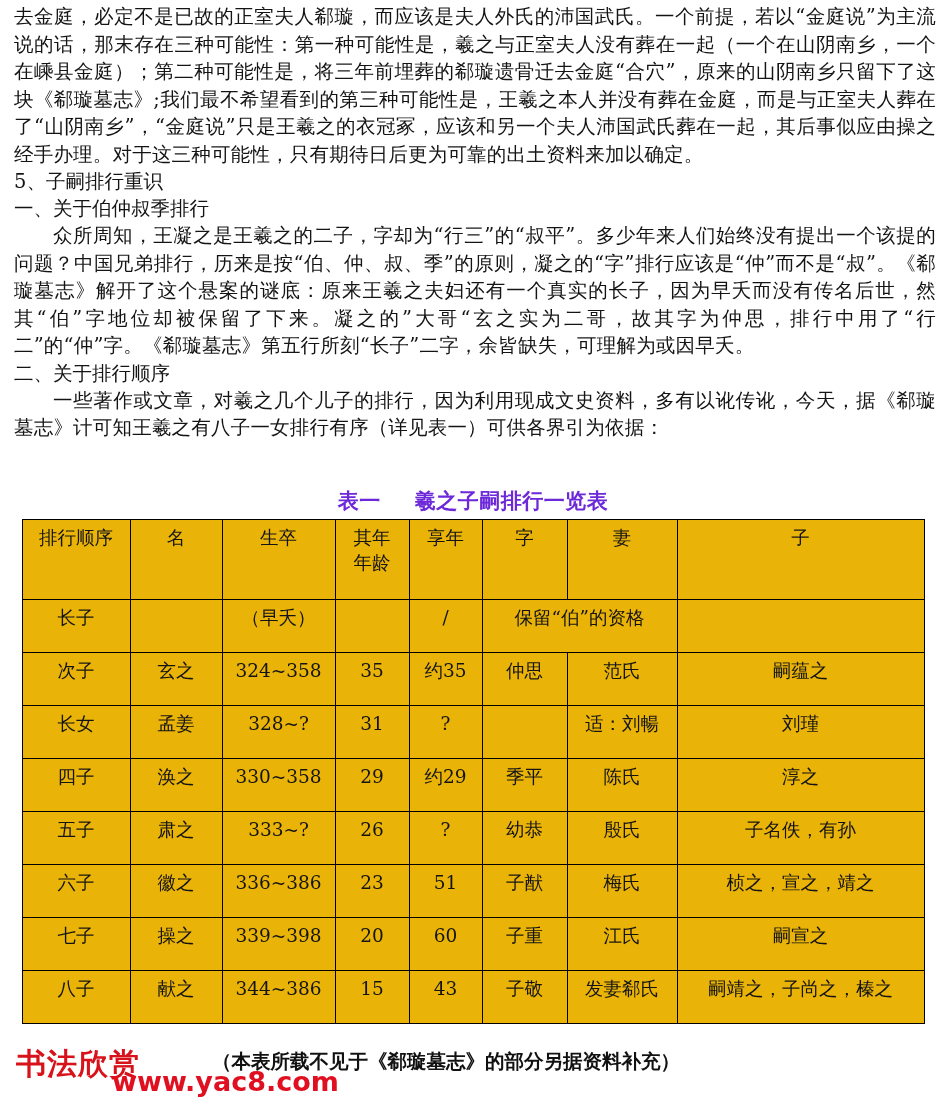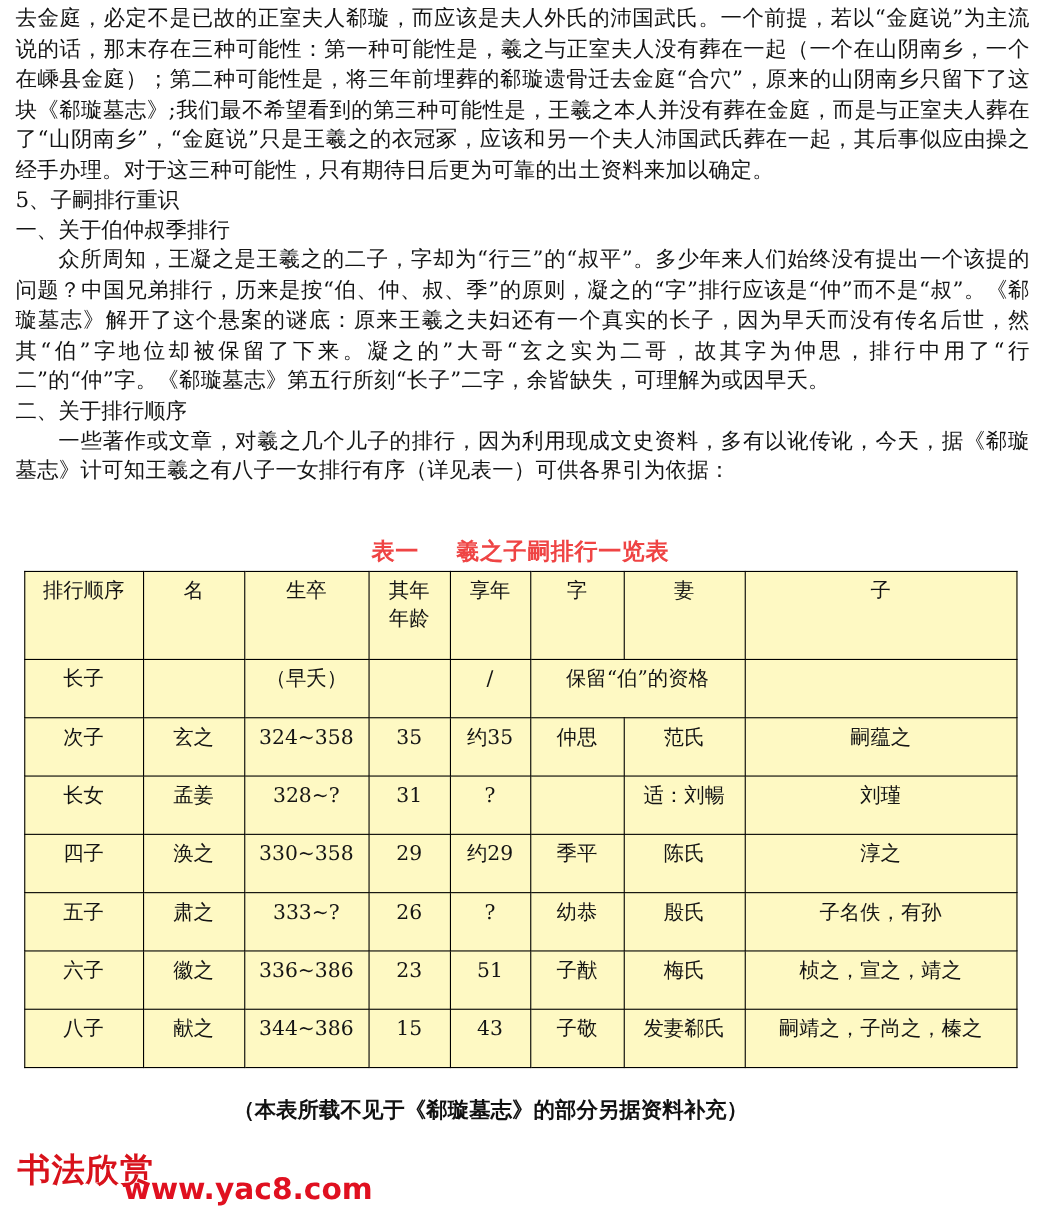--- a/index.html
+++ b/index.html
@@ -48,30 +48,30 @@
 
   
   .table-caption {
     text-align: center;
     font-size: 21px;
     font-weight: bold;
     line-height: 26px;
     margin: 0;
     padding: 0 0 5px 0;
     letter-spacing: 0.5px;
-    color: #ef4444;
+    color: #6d28d9;
   }
   .table-caption .cap-gap { display: inline-block; width: 34px; }
 
   table.lineage {
     border-collapse: collapse;
     width: 902px;
     margin: 0 auto;
     table-layout: fixed;
-    background: #fef9c3;
+    background: #eab308;
   }
   table.lineage td, table.lineage th {
     border: 1px solid #000;
     text-align: center;
     vertical-align: top;
     font-size: 18.5px;
     line-height: 25px;
     font-weight: normal;
     padding: 5px 3px 22px 3px;
     color: #141414;
@@ -243,20 +243,30 @@
         <td>六子</td>
         <td>徽之</td>
         <td>336~386</td>
         <td>23</td>
         <td>51</td>
         <td>子猷</td>
         <td>梅氏</td>
         <td>桢之，宣之，靖之</td>
       </tr>
 
+      <tr>
+        <td>七子</td>
+        <td>操之</td>
+        <td>339~398</td>
+        <td>20</td>
+        <td>60</td>
+        <td>子重</td>
+        <td>江氏</td>
+        <td>嗣宣之</td>
+      </tr>
 
       <tr>
         <td>八子</td>
         <td>献之</td>
         <td>344~386</td>
         <td>15</td>
         <td>43</td>
         <td>子敬</td>
         <td>发妻郗氏</td>
         <td>嗣靖之，子尚之，榛之</td>

